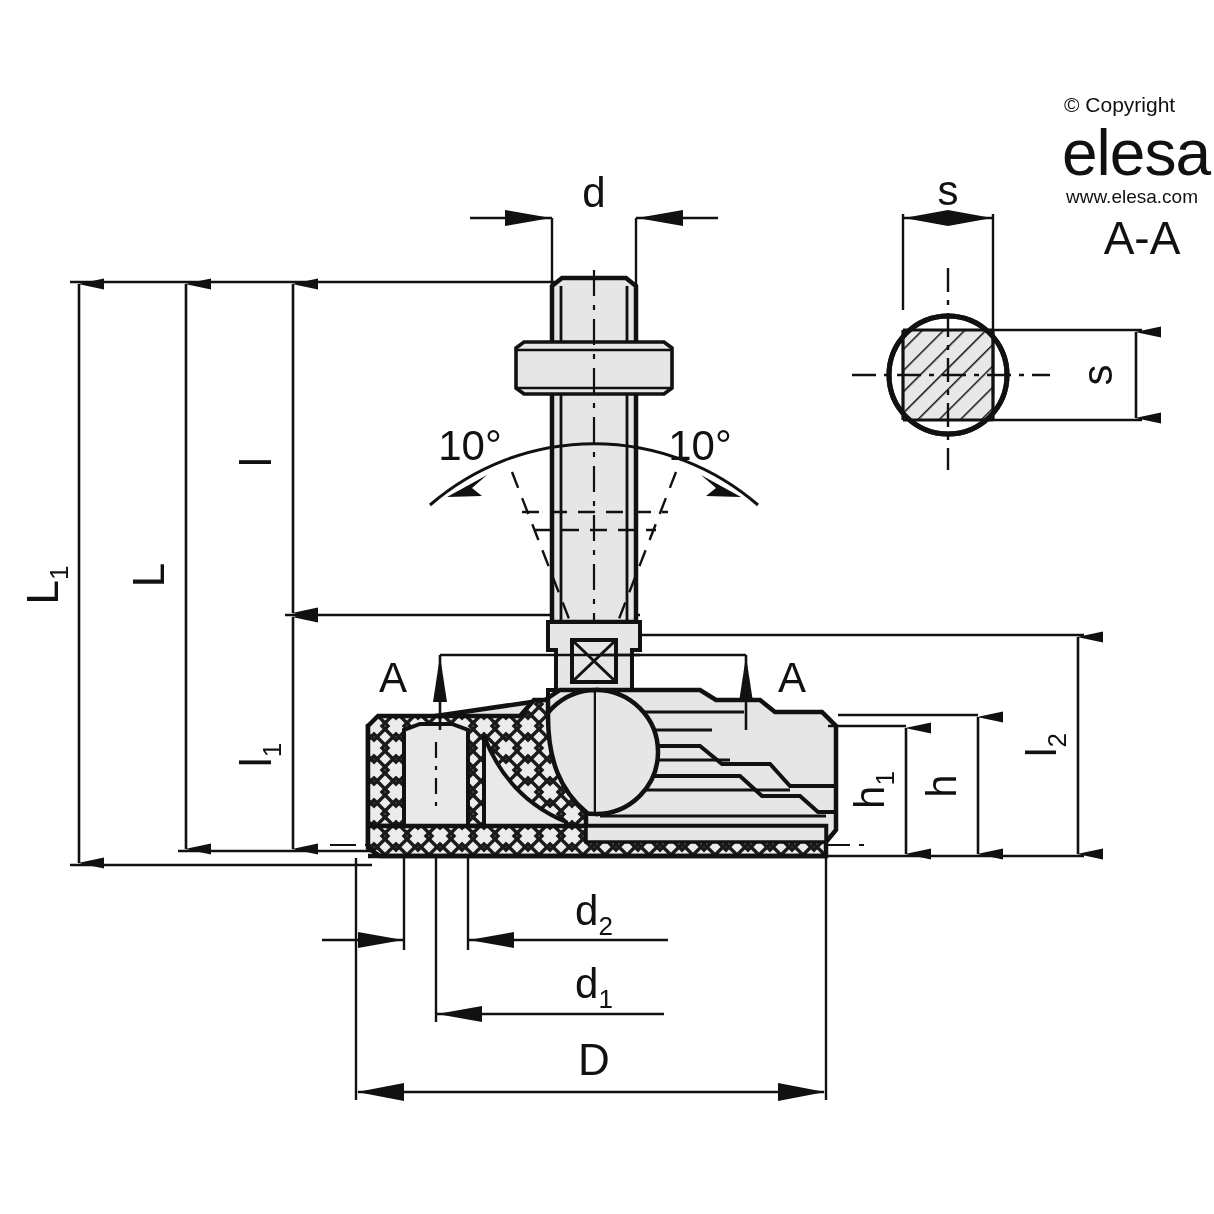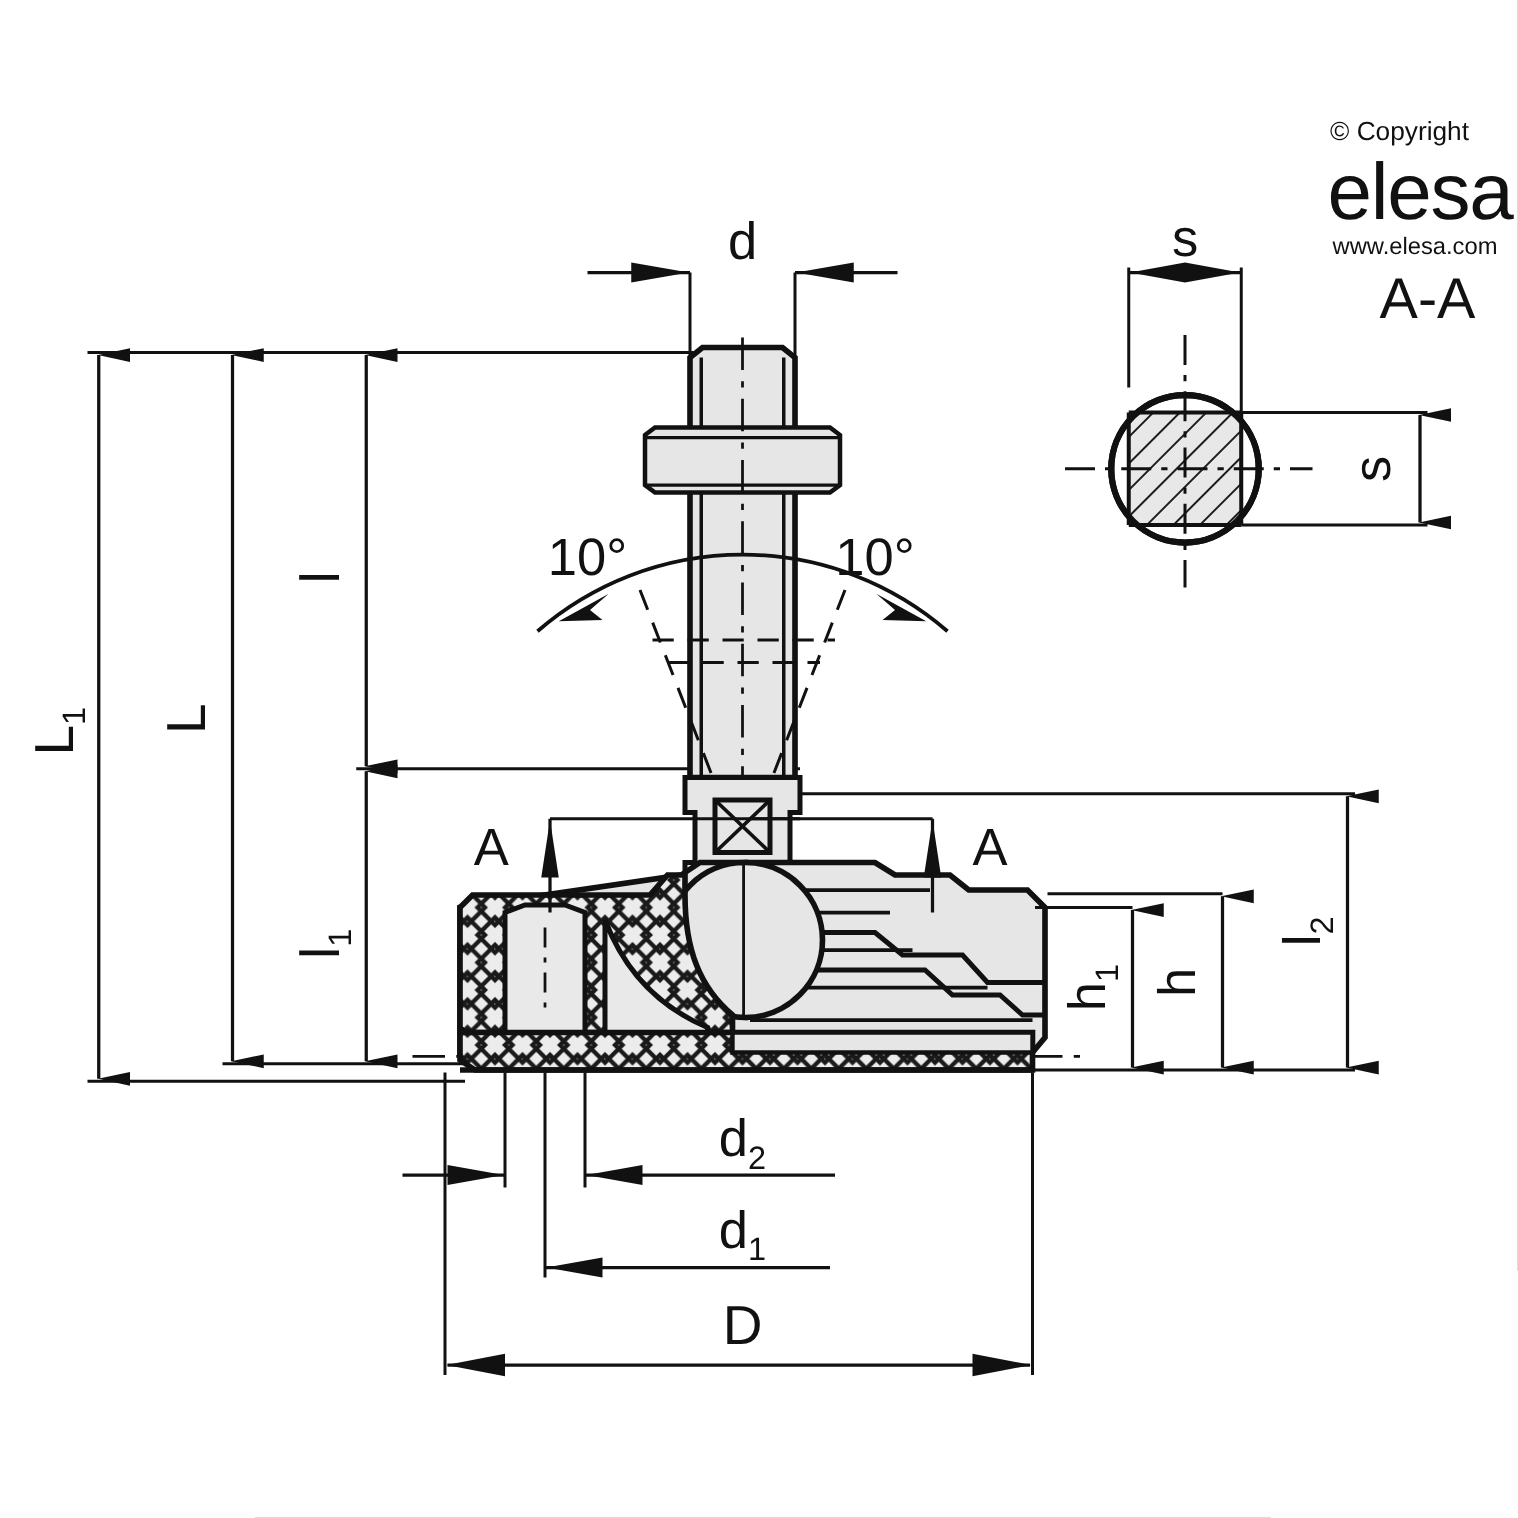--- a/index.html
+++ b/index.html
@@ -1,17 +1,17 @@
 <!DOCTYPE html>
 <html><head>
 <meta charset="utf-8">
 <style>
   html,body{margin:0;padding:0;background:#ffffff;}
   body{width:1214px;height:1214px;overflow:hidden;font-family:"Liberation Sans",sans-serif;}
-  #stage{position:relative;width:1214px;height:1214px;background:#c2410c;}
+  #stage{position:relative;width:1214px;height:1214px;background:#f9a8d4;}
   svg{display:block;}
   .lbl{font-family:"Liberation Sans",sans-serif;font-weight:400;fill:#111;}
   .sub{font-size:26px;}
 </style>
 </head>
 <body>
 
 <div id="stage">
 <svg width="1214" height="1214" viewBox="0 0 1214 1214">
 

